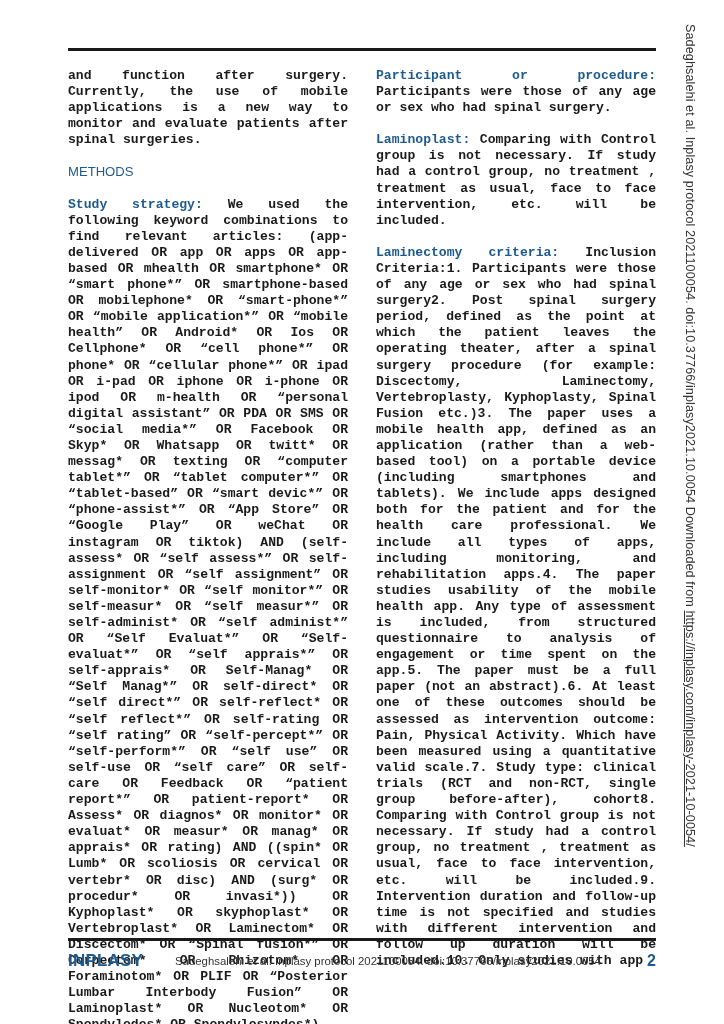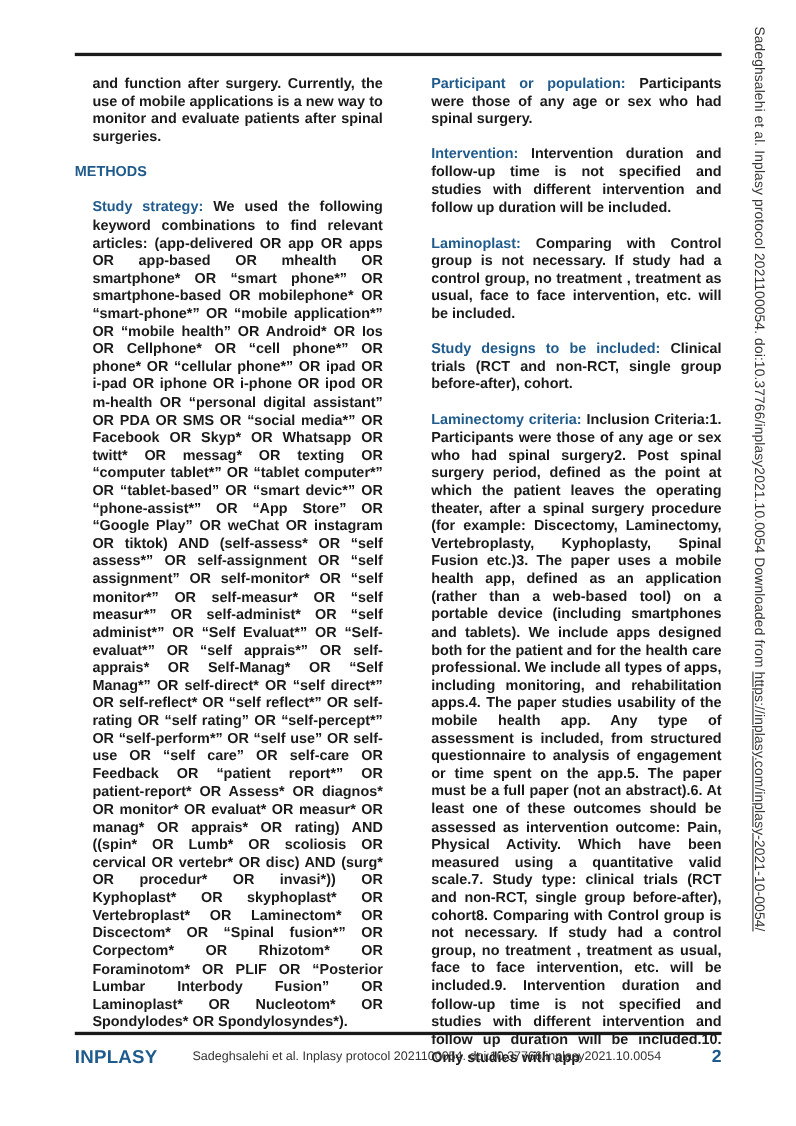--- a/index.html
+++ b/index.html
@@ -28,28 +28,28 @@
       top: 68px;
       width: 280px;
       font-size: 13.1px;
       line-height: 16.1px;
       font-weight: bold;
       text-align: justify;
       hyphens: none;
     }
     .col-left { left: 68px; }
     .col-right { left: 376px; }
-    .para { margin: 0 0 16px 16px; }
+    .para { margin: 0 0 16px 0; font-family: Liberation Mono, monospace; }
     .heading {
       color: #1f5a8c;
       font-weight: bold;
     }
     .section-title {
       color: #1f5a8c;
-      font-weight: bold;
+      font-weight: normal;
       margin: 0 0 16px 0;
     }
     .bottom-rule {
       position: absolute;
       left: 68px;
       top: 938px;
       width: 588px;
       height: 3px;
       background: #1a1a1a;
     }
@@ -113,38 +113,30 @@
   <p class="section-title">METHODS</p>
 
   <p class="para">
     <span class="heading">Study strategy:</span>
     <span>We used the following keyword combinations to find relevant articles: (app-delivered OR app OR apps OR app-based OR mhealth OR smartphone* OR “smart phone*” OR smartphone-based OR mobilephone* OR “smart-phone*” OR “mobile application*” OR “mobile health” OR Android* OR Ios OR Cellphone* OR “cell phone*” OR phone* OR “cellular phone*” OR ipad OR i-pad OR iphone OR i-phone OR ipod OR m-health OR “personal digital assistant” OR PDA OR SMS OR “social media*” OR Facebook OR Skyp* OR Whatsapp OR twitt* OR messag* OR texting OR “computer tablet*” OR “tablet computer*” OR “tablet-based” OR “smart devic*” OR “phone-assist*” OR “App Store” OR “Google Play” OR weChat OR instagram OR tiktok) AND (self-assess* OR “self assess*” OR self-assignment OR “self assignment” OR self-monitor* OR “self monitor*” OR self-measur* OR “self measur*” OR self-administ* OR “self administ*” OR “Self Evaluat*” OR “Self-evaluat*” OR “self apprais*” OR self-apprais* OR Self-Manag* OR “Self Manag*” OR self-direct* OR “self direct*” OR self-reflect* OR “self reflect*” OR self-rating OR “self rating” OR “self-percept*” OR “self-perform*” OR “self use” OR self-use OR “self care” OR self-care OR Feedback OR “patient report*” OR patient-report* OR Assess* OR diagnos* OR monitor* OR evaluat* OR measur* OR manag* OR apprais* OR rating) AND ((spin* OR Lumb* OR scoliosis OR cervical OR vertebr* OR disc) AND (surg* OR procedur* OR invasi*)) OR Kyphoplast* OR skyphoplast* OR Vertebroplast* OR Laminectom* OR Discectom* OR “Spinal fusion*” OR Corpectom* OR Rhizotom* OR Foraminotom* OR PLIF OR “Posterior Lumbar Interbody Fusion” OR Laminoplast* OR Nucleotom* OR Spondylodes* OR Spondylosyndes*).</span>
   </p>
 </div>
 
 <div class="column col-right">
   <p class="para">
-    <span class="heading">Participant or population:</span>
+    <span class="heading">Participant or procedure:</span>
     <span>Participants were those of any age or sex who had spinal surgery.</span>
   </p>
 
-  <p class="para">
-    <span class="heading">Intervention:</span>
-    <span>Intervention duration and follow-up time is not specified and studies with different intervention and follow up duration will be included.</span>
-  </p>
 
   <p class="para">
     <span class="heading">Laminoplast:</span>
     <span>Comparing with Control group is not necessary. If study had a control group, no treatment , treatment as usual, face to face intervention, etc. will be included.</span>
   </p>
 
-  <p class="para">
-    <span class="heading">Study designs to be included:</span>
-    <span>Clinical trials (RCT and non-RCT, single group before-after), cohort.</span>
-  </p>
 
   <p class="para">
     <span class="heading">Laminectomy criteria:</span>
     <span>Inclusion Criteria:1. Participants were those of any age or sex who had spinal surgery2. Post spinal surgery period, defined as the point at which the patient leaves the operating theater, after a spinal surgery procedure (for example: Discectomy, Laminectomy, Vertebroplasty, Kyphoplasty, Spinal Fusion etc.)3. The paper uses a mobile health app, defined as an application (rather than a web-based tool) on a portable device (including smartphones and tablets). We include apps designed both for the patient and for the health care professional. We include all types of apps, including monitoring, and rehabilitation apps.4. The paper studies usability of the mobile health app. Any type of assessment is included, from structured questionnaire to analysis of engagement or time spent on the app.5. The paper must be a full paper (not an abstract).6. At least one of these outcomes should be assessed as intervention outcome: Pain, Physical Activity. Which have been measured using a quantitative valid scale.7. Study type: clinical trials (RCT and non-RCT, single group before-after), cohort8. Comparing with Control group is not necessary. If study had a control group, no treatment , treatment as usual, face to face intervention, etc. will be included.9. Intervention duration and follow-up time is not specified and studies with different intervention and follow up duration will be included.10. Only studies with app</span>
   </p>
 </div>
 
 <div class="bottom-rule"></div>
 
 <div class="footer">

